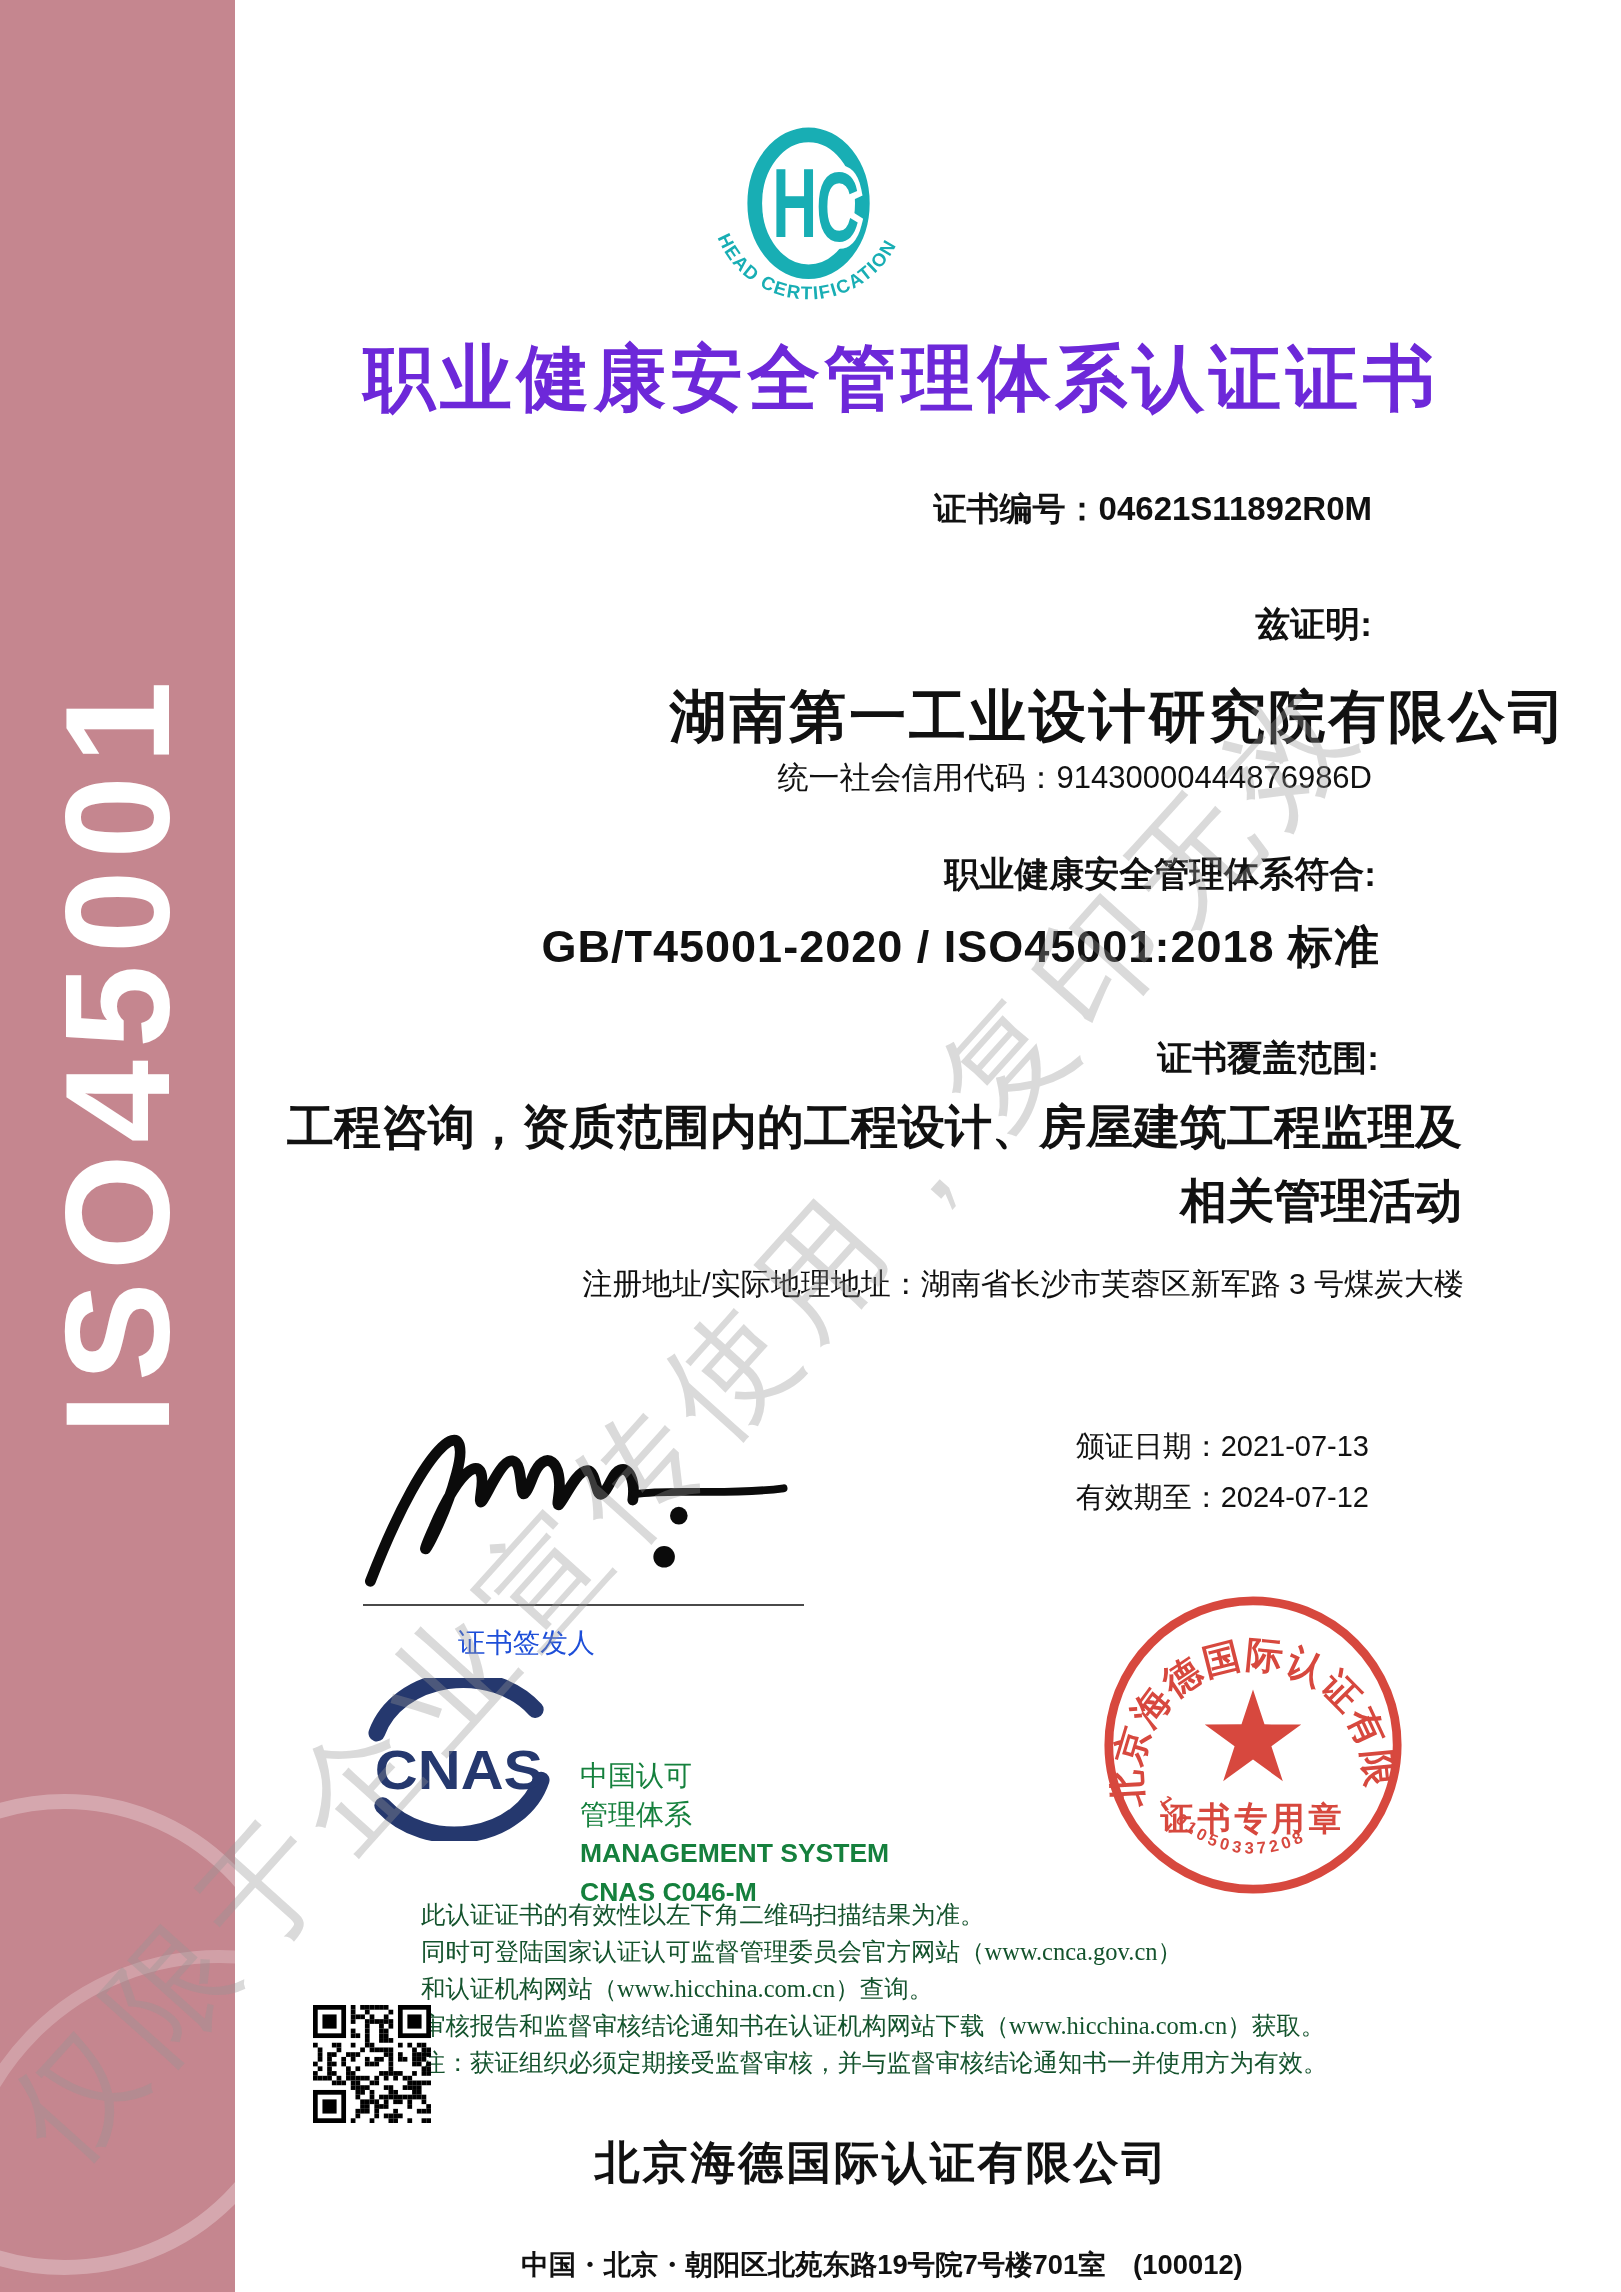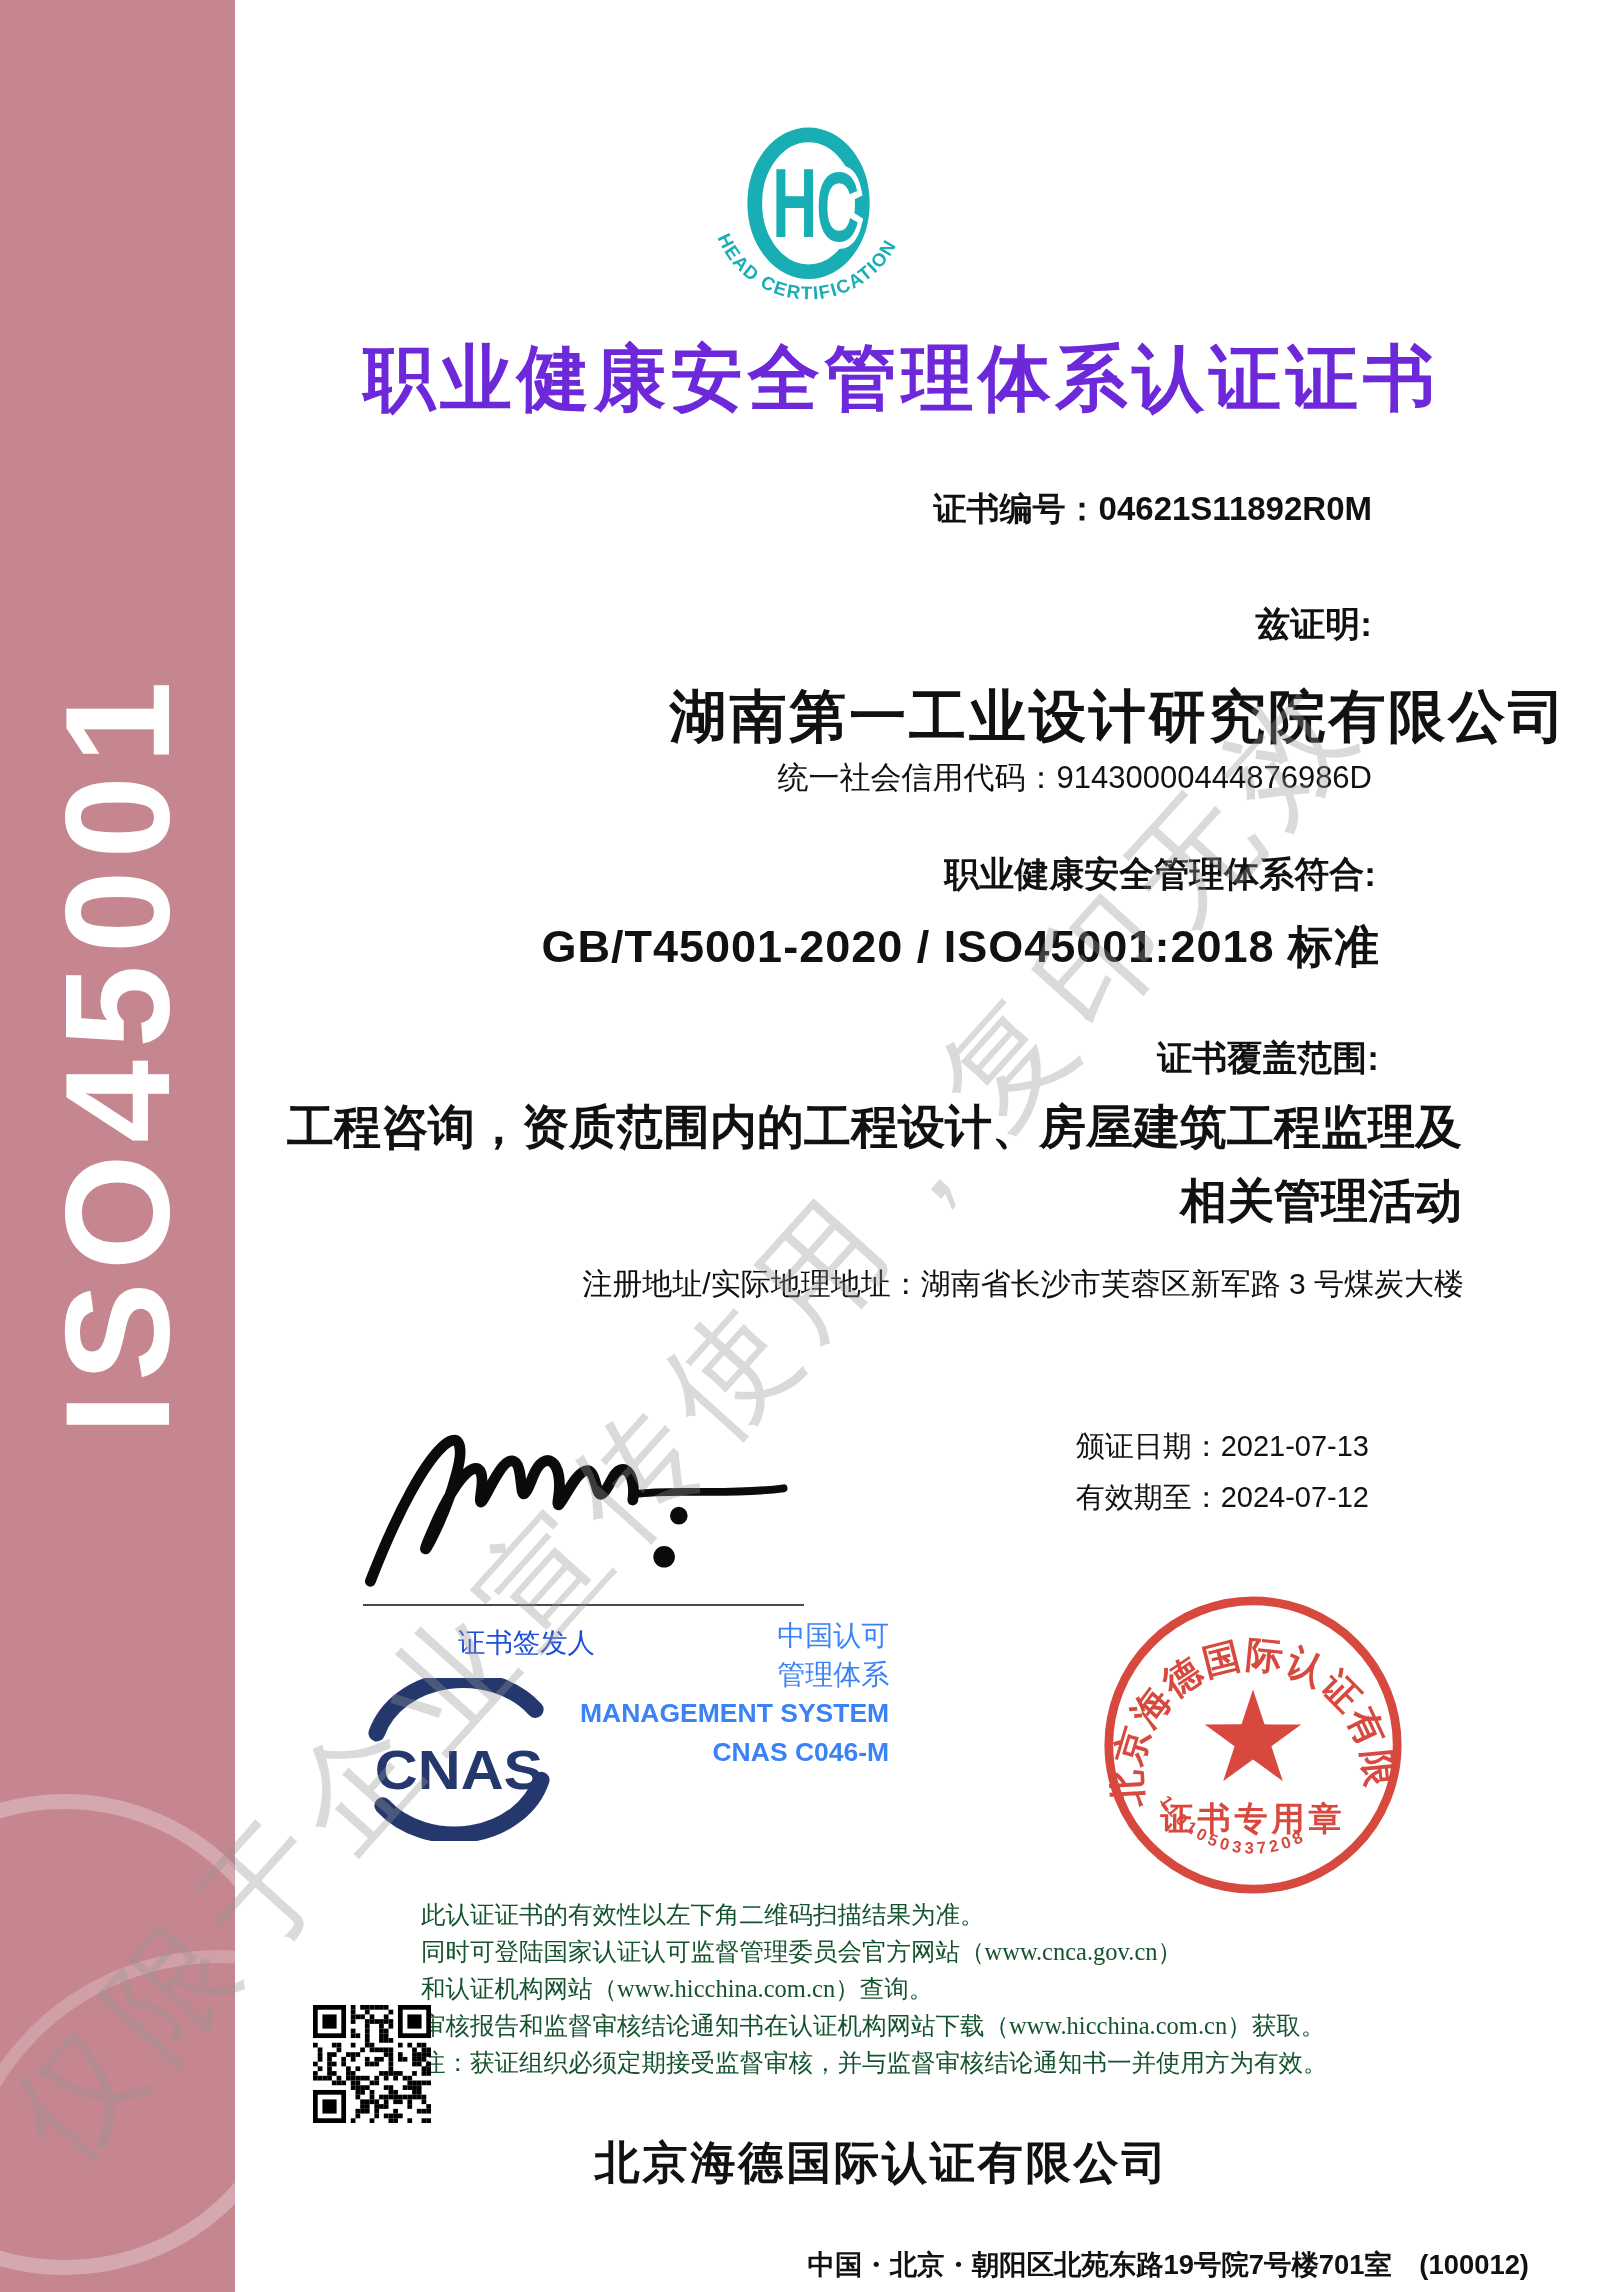--- a/index.html
+++ b/index.html
@@ -22,26 +22,26 @@
   .company{left:235px;top:679px;width:1333px;text-align:right;font-size:57px;font-weight:900;letter-spacing:2.9px;}
   .credit{right:249px;top:757px;font-size:31px;font-weight:500;}
   .conform{right:245px;top:851px;font-size:35px;font-weight:bold;}
   .standard{right:241px;top:917px;font-size:45px;font-weight:800;letter-spacing:1px;white-space:nowrap;}
   .scope-label{right:242px;top:1035px;font-size:35px;font-weight:bold;}
   .scope-text{left:245px;right:159px;top:1090px;text-align:right;font-size:47px;font-weight:900;line-height:74px;}
   .address{right:157px;top:1264px;font-size:30px;font-weight:500;text-align:right;}
   .dates{right:252px;top:1421px;text-align:center;font-size:29px;font-weight:normal;line-height:51px;white-space:nowrap;}
   .sig-line{left:363px;top:1604px;width:441px;height:2px;background:#4a4a4a;}
   .signer{left:458px;top:1625px;width:225px;font-size:27.4px;color:#1d4ed8;}
-  .cnas-text{left:580px;top:1616px;font-size:28px;color:#3b82f6;line-height:39px;text-align:right;}
+  .cnas-text{left:580px;top:1756px;font-size:28px;color:#15803d;line-height:39px;}
   .cnas-text .en{font-size:26.5px;font-weight:bold;}
   .notes{left:421px;top:1896px;width:990px;font-family:"Liberation Serif",serif;
     font-size:24.5px;line-height:37px;color:#14532d;}
   .issuer{left:235px;top:2133px;width:1294px;text-align:center;font-size:45px;font-weight:900;letter-spacing:2.9px;}
-  .issuer-addr{left:235px;top:2247px;width:1294px;text-align:right;font-size:27.4px;font-weight:600;}
+  .issuer-addr{left:235px;top:2247px;width:1294px;text-align:center;font-size:27.4px;font-weight:600;}
   
   .watermark{left:39px;top:2058px;transform-origin:0 50%;transform:rotate(-48deg);
     font-size:123px;letter-spacing:15.7px;font-weight:500;color:rgba(150,150,150,.35);
     white-space:nowrap;z-index:6;pointer-events:none;}
   .qr{left:313px;top:2005px;width:118px;height:118px;}
   svg text{font-family:"Liberation Sans",sans-serif;}
 </style>
 </head>
 <body>
 

